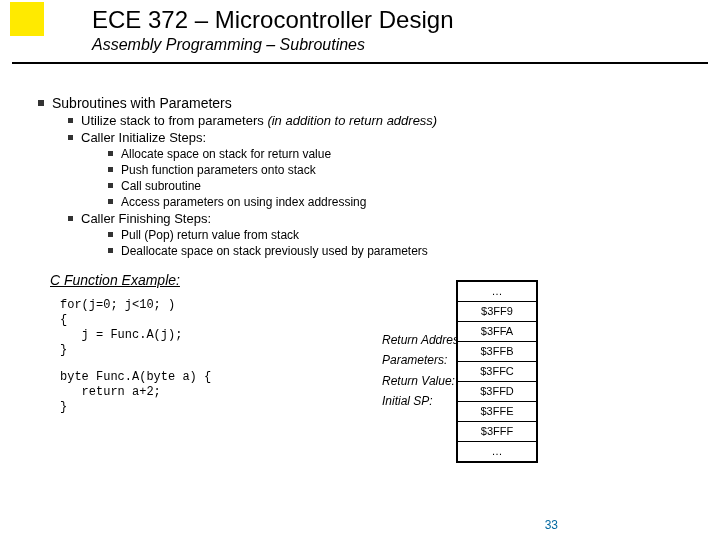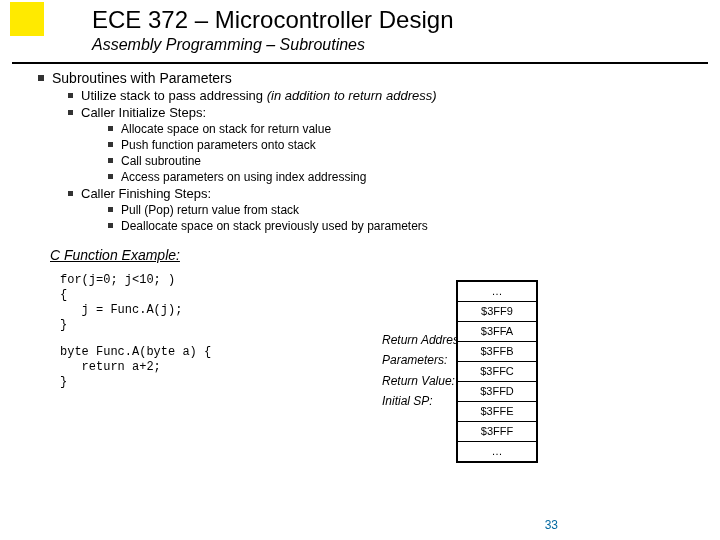--- a/index.html
+++ b/index.html
@@ -2,21 +2,21 @@
 <html><head>
 <meta charset="utf-8">
 <style>
 html,body{margin:0;padding:0;width:720px;height:540px;background:#fff;font-family:Verdana,Geneva,sans-serif;color:#000;overflow:hidden;position:relative}
 .slide{position:relative;width:574px;height:540px}
 .header{position:absolute;left:0;top:6px;width:720px}
 .title{font-size:24px;font-weight:400;margin:0 0 2px 92px}
 .subtitle{font-size:16px;font-style:italic;margin:0 0 0 92px}
 .rule{position:absolute;left:12px;top:62px;width:696px;height:2px;background:#000}
 .accent{position:absolute;left:10px;top:2px;width:34px;height:34px;background:#ffea00}
-.body{position:absolute;left:16px;top:68px;width:560px;font-size:14px}
+.body{position:absolute;left:16px;top:93px;width:560px;font-size:14px}
 .b1{padding-left:22px;margin:2px 0}
 .b2{padding-left:52px;margin:2px 0;font-size:13px}
 .b3{padding-left:92px;margin:2px 0;font-size:12px}
 .sq{display:inline-block;width:6px;height:6px;background:#333;vertical-align:middle;margin-right:8px;margin-top:-2px}
 .sq2{display:inline-block;width:5px;height:5px;background:#333;vertical-align:middle;margin-right:8px;margin-top:-2px}
 em.it{font-style:italic}
 .sec-title{font-style:italic;text-decoration:underline;font-size:14px;margin:14px 0 10px 34px}
 pre.code{font-family:"Courier New",monospace;font-size:12px;margin:2px 0 0 44px;line-height:1.25;white-space:pre}
 .labels{position:absolute;left:382px;top:330px;width:170px;font-size:12px;font-style:italic;text-align:left;line-height:1.7}
 .stack{position:absolute;right:36px;top:280px;width:78px;border:2px solid #000;font-size:11px}
@@ -31,21 +31,21 @@
   <div class="accent"></div>
   <div class="header">
     <div class="title">ECE 372 – Microcontroller Design</div>
     <div class="subtitle">Assembly Programming – Subroutines</div>
   </div>
   <div class="rule"></div>
 
   <div class="body">
     <div class="b1"><span class="sq"></span><span>Subroutines with Parameters</span></div>
 
-    <div class="b2"><span class="sq2"></span><span>Utilize stack to pass addressing </span><em class="it">(in addition to return address)</em></div>
+    <div class="b2"><span class="sq2"></span><span>Utilize stack to from parameters </span><em class="it">(in addition to return address)</em></div>
     <div class="b2"><span class="sq2"></span><span>Caller Initialize Steps:</span></div>
     <div class="b3"><span class="sq2"></span><span>Allocate space on stack for return value</span></div>
     <div class="b3"><span class="sq2"></span><span>Push function parameters onto stack</span></div>
     <div class="b3"><span class="sq2"></span><span>Call subroutine</span></div>
 
     <div class="b3"><span class="sq2"></span><span>Access parameters on using index addressing</span></div>
 
     <div class="b2"><span class="sq2"></span><span>Caller Finishing Steps:</span></div>
     <div class="b3"><span class="sq2"></span><span>Pull (Pop) return value from stack</span></div>
     <div class="b3"><span class="sq2"></span><span>Deallocate space on stack previously used by parameters</span></div>

